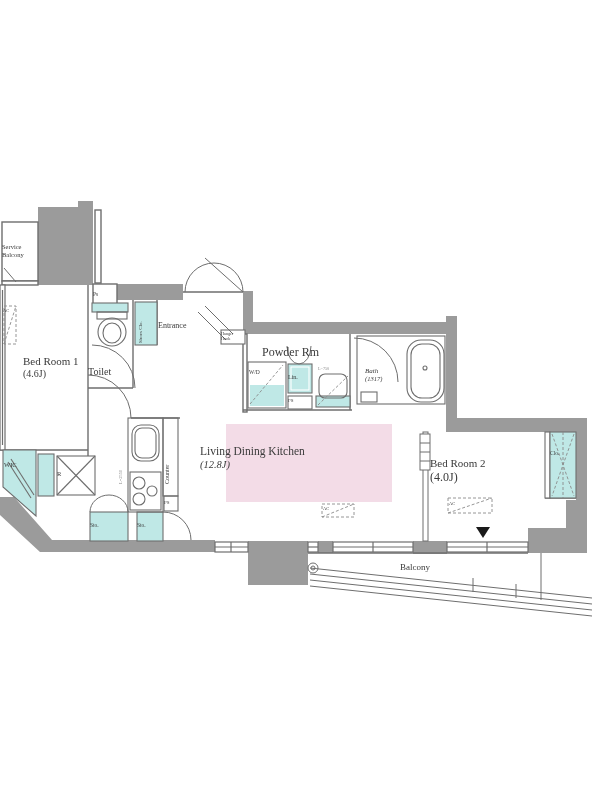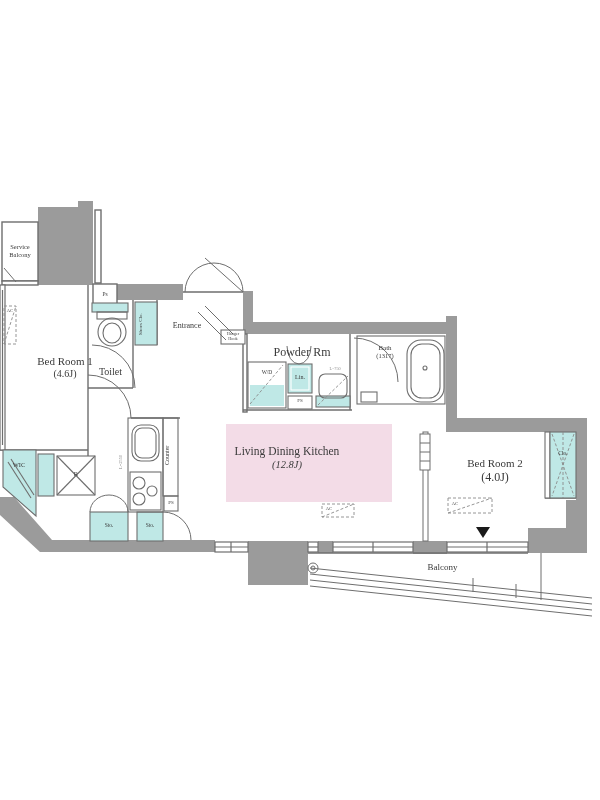--- a/index.html
+++ b/index.html
@@ -1,19 +1,19 @@
 <!DOCTYPE html>
 <html style="--wall: #9b9b9b; --teal: #bfe8e6; --pink: #f3dce7; --line: #6e6e6e; --text: #3a3a3a;"><head>
 <meta charset="utf-8">
 <style>
   html,body{margin:0;padding:0;background:#fff;}
   #canvas{position:relative;width:600px;height:800px;background:#ffffff;overflow:hidden;
           font-family:"Liberation Serif",serif;}
   svg{position:absolute;left:0;top:0;}
-  .lbl{position:absolute;color:var(--text);text-align:center;line-height:1.18;
+  .lbl{position:absolute;color:var(--text);line-height:1.18;
        font-family:"Liberation Serif",serif;white-space:nowrap;}
   .lbl div{white-space:nowrap;}
   .vlbl{writing-mode:vertical-rl;transform:rotate(180deg);white-space:nowrap;}
   .dim{color:#8a8a8a;}
 </style>
 </head>
 <body>
 
 <div id="canvas">
 
@@ -199,26 +199,26 @@
     <div>Bed Room 1</div>
       <div style="font-size:10px;">(4.6J)</div>
   </div>
 
   <div class="lbl" style="left:88px;top:366px;width:45px;font-size:10px;">Toilet</div>
 
   <div class="lbl" style="left:158px;top:321px;width:58px;font-size:8px;">Entrance</div>
 
   <div class="lbl" style="left:262px;top:345px;width:80px;font-size:12px;">Powder Rm</div>
 
-  <div class="lbl" style="left:365px;top:344px;width:40px;font-size:7px;">
+  <div class="lbl" style="left:365px;top:367px;width:40px;font-size:7px;font-style:italic;">
     <div>Bath</div>
       <div style="font-size:6.5px;">(1317)</div>
   </div>
 
-  <div class="lbl" style="left:207px;top:445px;width:160px;font-size:11.5px;">
+  <div class="lbl" style="left:200px;top:445px;width:160px;font-size:11.5px;">
     <div>Living Dining Kitchen</div>
       <div style="font-size:10.5px;font-style:italic;">(12.8J)</div>
   </div>
 
   <div class="lbl" style="left:430px;top:457px;width:130px;font-size:11px;">
     <div>Bed Room 2</div>
       <div style="font-size:12px;">(4.0J)</div>
   </div>
 
   <div class="lbl" style="left:4px;top:461px;width:30px;font-size:6.5px;">WIC</div>

